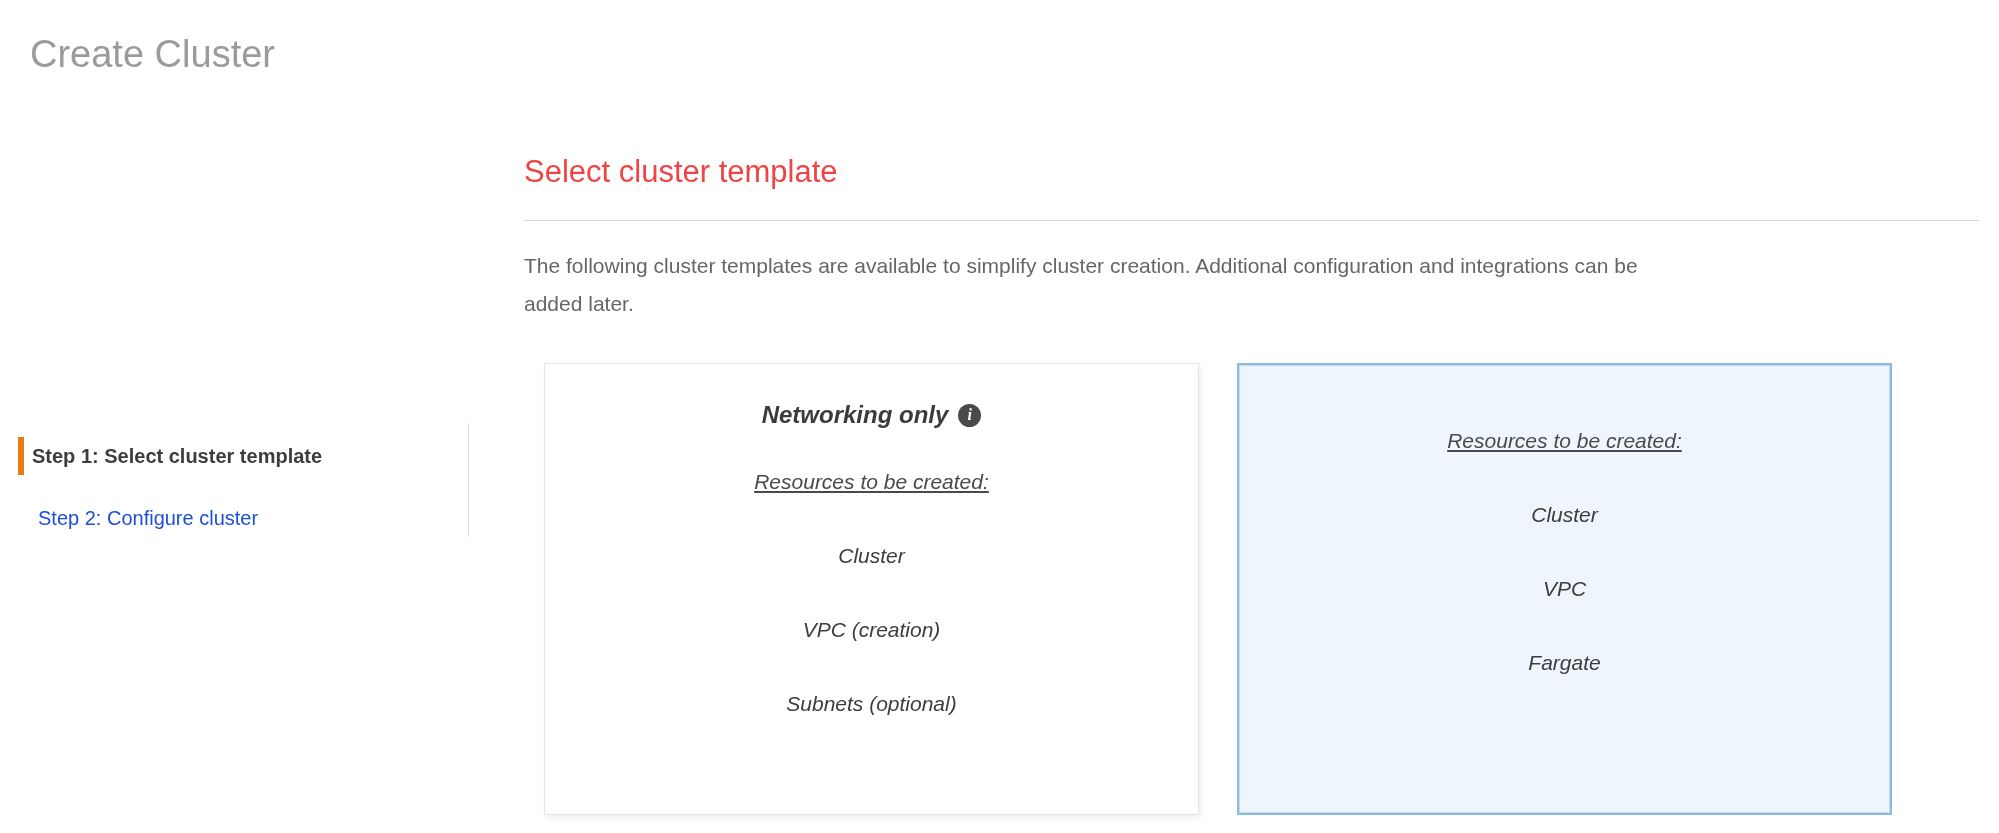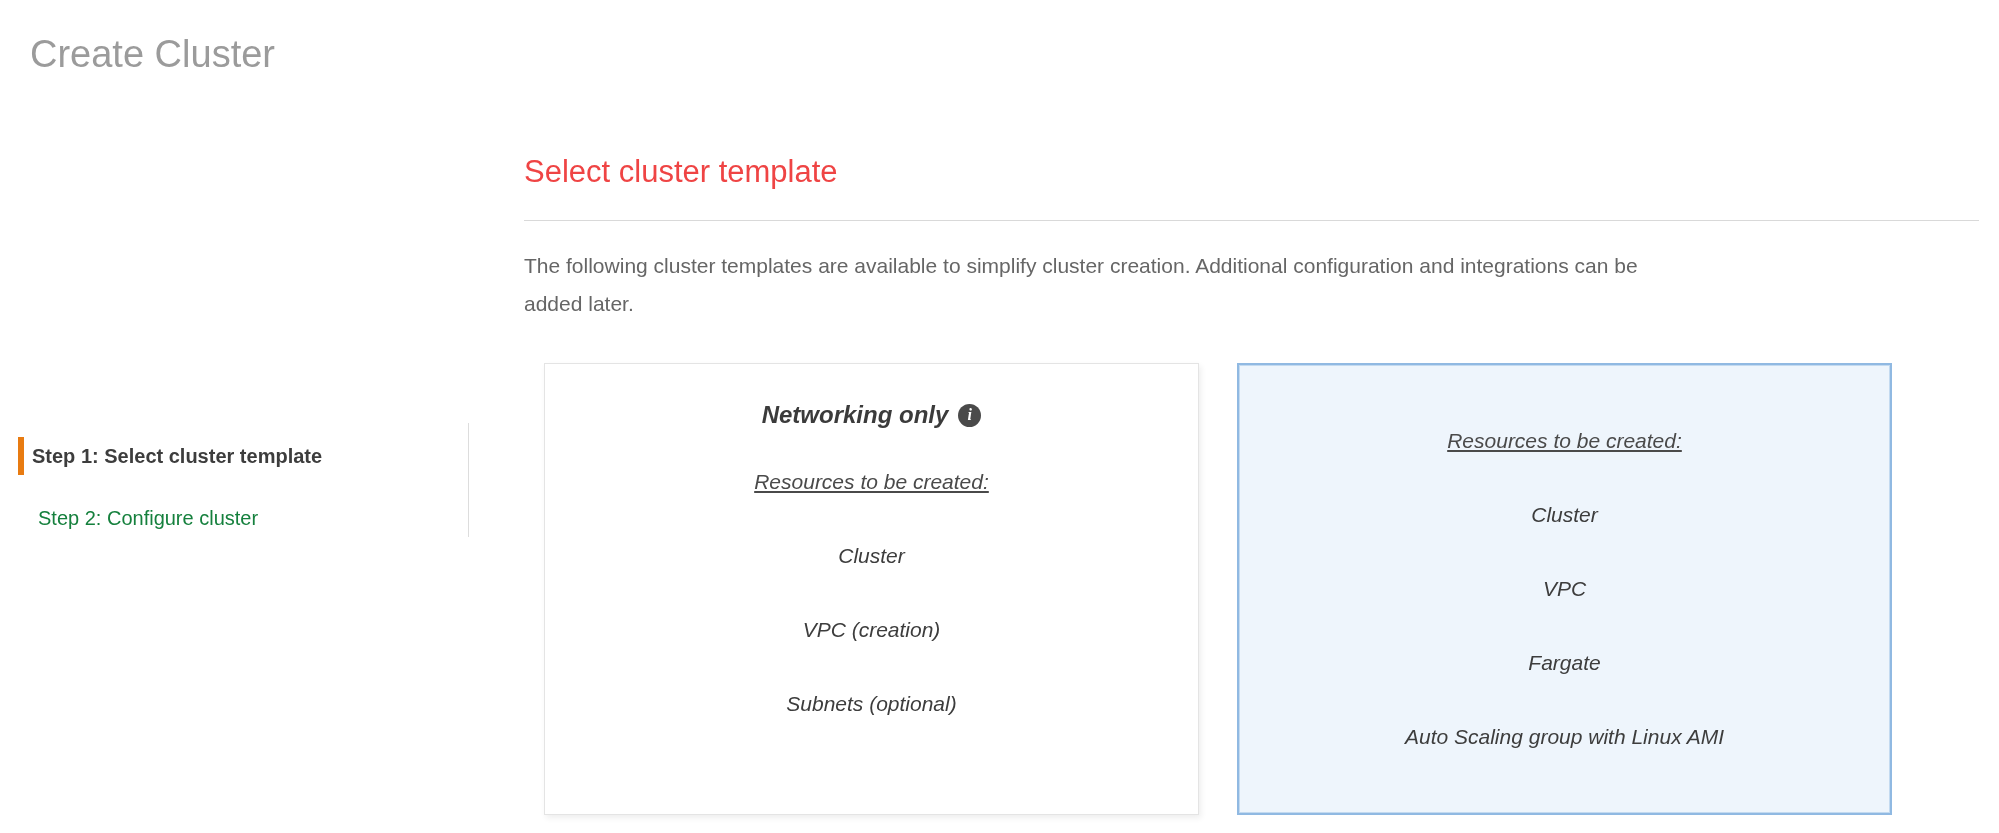--- a/index.html
+++ b/index.html
@@ -49,21 +49,21 @@
   }
   .step.active .step-marker {
     position: absolute;
     left: 18px;
     top: 0;
     width: 6px;
     height: 38px;
     background: #e87b11;
   }
   .step.inactive {
-    color: #15803d;
+    color: #1d4ed8;
     margin-top: 24px;
     padding-left: 38px;
   }
 
   
   .main {
     flex: 1 1 auto;
     padding: 8px 20px 0 55px;
   }
   .section-heading {
@@ -210,19 +210,18 @@
         <div class="resource-item">Cluster</div>
         <div class="resource-item">VPC (creation)</div>
         <div class="resource-item">Subnets (optional)</div>
       </div>
 
       <div class="card selected">
         <div class="resources-label">Resources to be created:</div>
         <div class="resource-item">Cluster</div>
         <div class="resource-item">VPC</div>
         <div class="resource-item">Fargate</div>
-        <div class="resource-item">Auto Scaling group with Linux AMI</div>
       </div>
 
     </div>
   </main>
 
 </div>
 
 </body></html>

